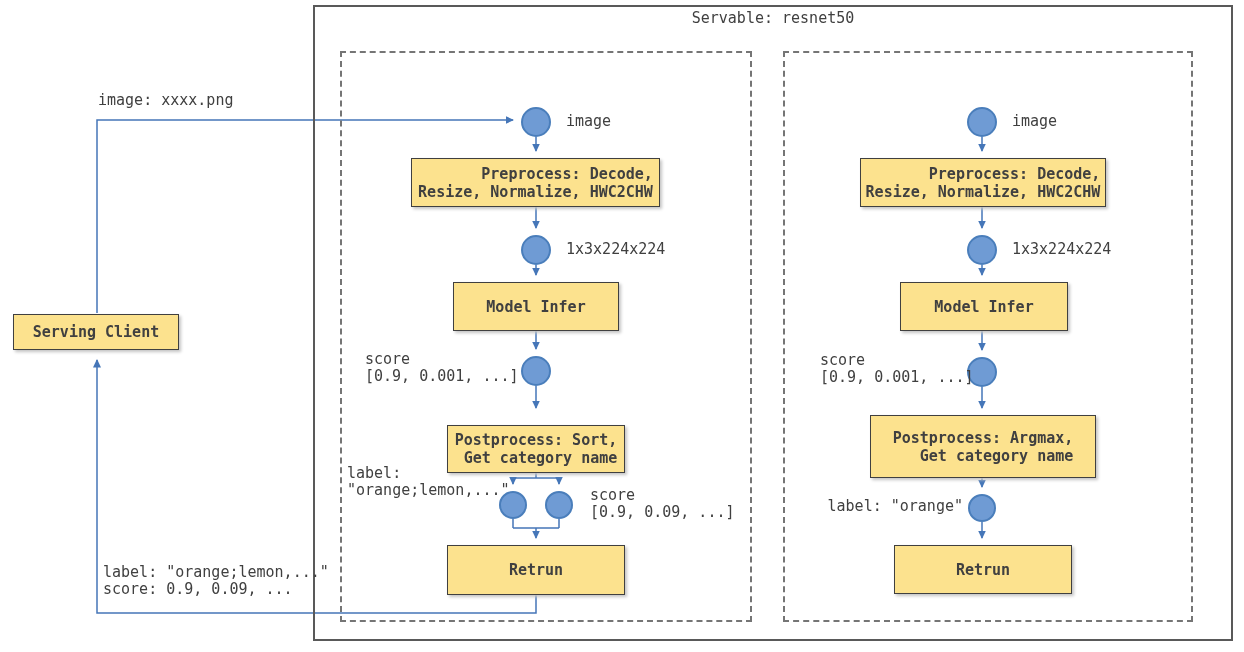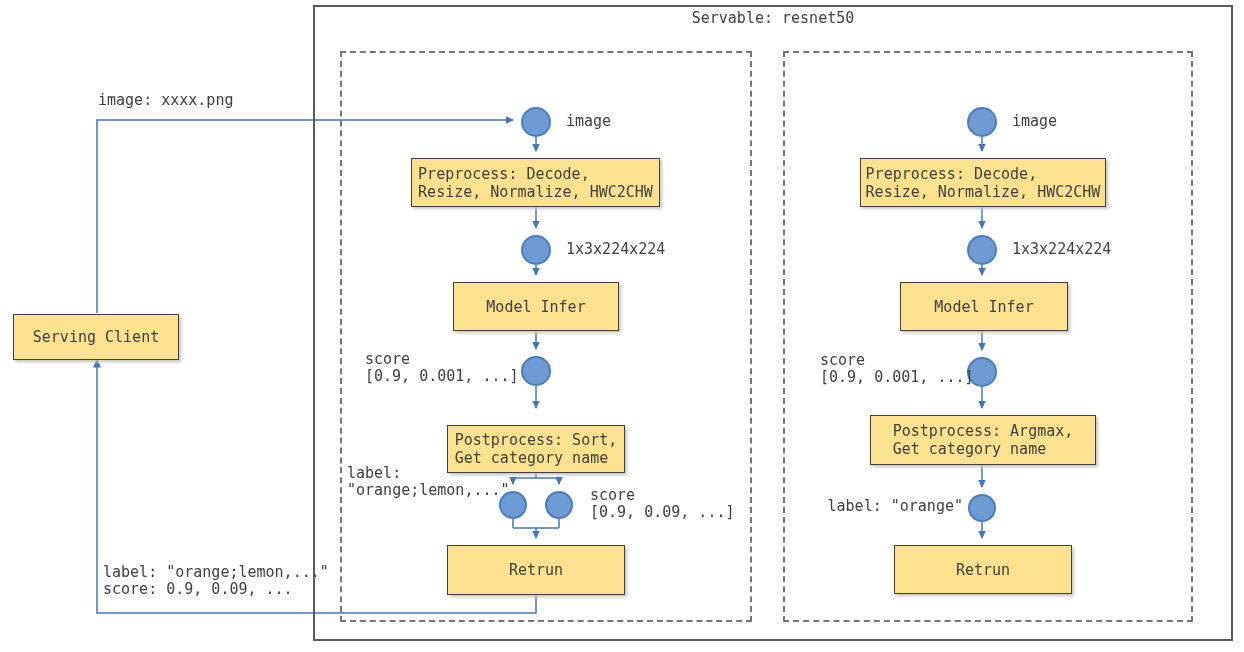--- a/index.html
+++ b/index.html
@@ -10,21 +10,21 @@
   .wires{position:absolute;left:0;top:0;pointer-events:none;}
   .frame{position:absolute;box-sizing:border-box;}
   .frame.outer{border:2px solid #595959;}
   .frame.dashed{border:2px dashed #757575;}
   .lbl{position:absolute;font-size:15px;line-height:17px;white-space:pre-line;}
   .lbl.center{text-align:center;}
   .lbl.right{text-align:right;}
   .pbox{
     position:absolute;box-sizing:border-box;background:#fce28e;border:1px solid #404040;
     box-shadow:2px 2px 3px #c4c4c4;display:flex;align-items:center;justify-content:center;
-    text-align:left;font-size:15px;line-height:18px;white-space:pre-line;
+    text-align:right;font-size:15px;line-height:18px;white-space:pre-line;font-weight:bold;
   }
   .node{
     position:absolute;box-sizing:border-box;border-radius:50%;
     background:#6f9bd4;border:2px solid #4a7ebb;width:30px;height:30px;
   }
   .node.sm{width:28px;height:28px;}
 </style>
 </head>
 <body>
 
@@ -59,21 +59,21 @@
       <path d="M982,331 L982,350" marker-end="url(#arr)"></path>
       <path d="M982,387 L982,408" marker-end="url(#arr)"></path>
       <path d="M982,464 L982,487" marker-end="url(#arr)"></path>
       <path d="M982,522 L982,538" marker-end="url(#arr)"></path>
     </g>
   </svg>
 
   <div class="frame outer" style="left:313px;top:5px;width:920px;height:636px;"></div>
   <div class="lbl center" style="left:313px;top:10px;width:920px;">Servable: resnet50</div>
 
-  <div class="pbox" style="left:13px;top:314px;width:166px;height:46px;">Serving Client</div>
+  <div class="pbox" style="left:13px;top:314px;width:166px;height:36px;">Serving Client</div>
   <div class="lbl" style="left:98px;top:92px;">image: xxxx.png</div>
   <div class="lbl" style="left:103px;top:564px;">label: "orange;lemon,..."
 score: 0.9, 0.09, ...</div>
 
   <div class="frame dashed" style="left:340px;top:51px;width:412px;height:571px;"></div>
 
   <div class="node" style="left:521px;top:107px;"></div>
   <div class="lbl" style="left:566px;top:113px;">image</div>
 
   <div class="pbox" style="left:411px;top:158px;width:249px;height:49px;">Preprocess: Decode,
@@ -110,21 +110,21 @@
 
   <div class="node" style="left:967px;top:235px;"></div>
   <div class="lbl" style="left:1012px;top:241px;">1x3x224x224</div>
 
   <div class="pbox" style="left:900px;top:282px;width:168px;height:49px;">Model Infer</div>
 
   <div class="node" style="left:967px;top:357px;"></div>
   <div class="lbl" style="left:820px;top:352px;">score
 [0.9, 0.001, ...]</div>
 
-  <div class="pbox" style="left:870px;top:415px;width:226px;height:50px;">Postprocess: Argmax,
+  <div class="pbox" style="left:870px;top:415px;width:226px;height:63px;">Postprocess: Argmax,
 Get category name</div>
 
   <div class="node sm" style="left:968px;top:494px;"></div>
   <div class="lbl right" style="left:790px;top:498px;width:173px;">label: "orange"</div>
 
   <div class="pbox" style="left:894px;top:545px;width:178px;height:49px;">Retrun</div>
 
 </div>
 
 </body></html>

